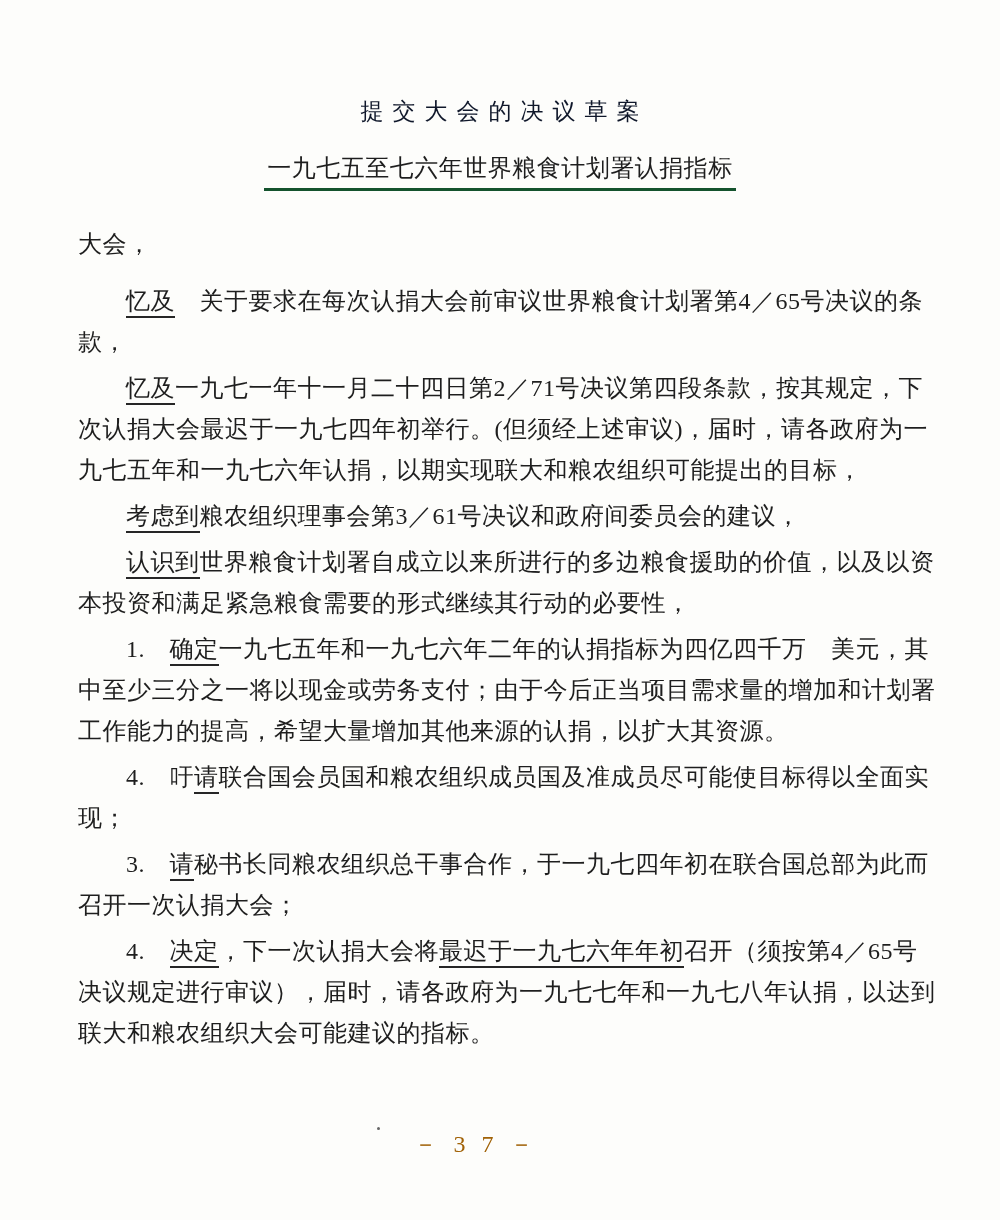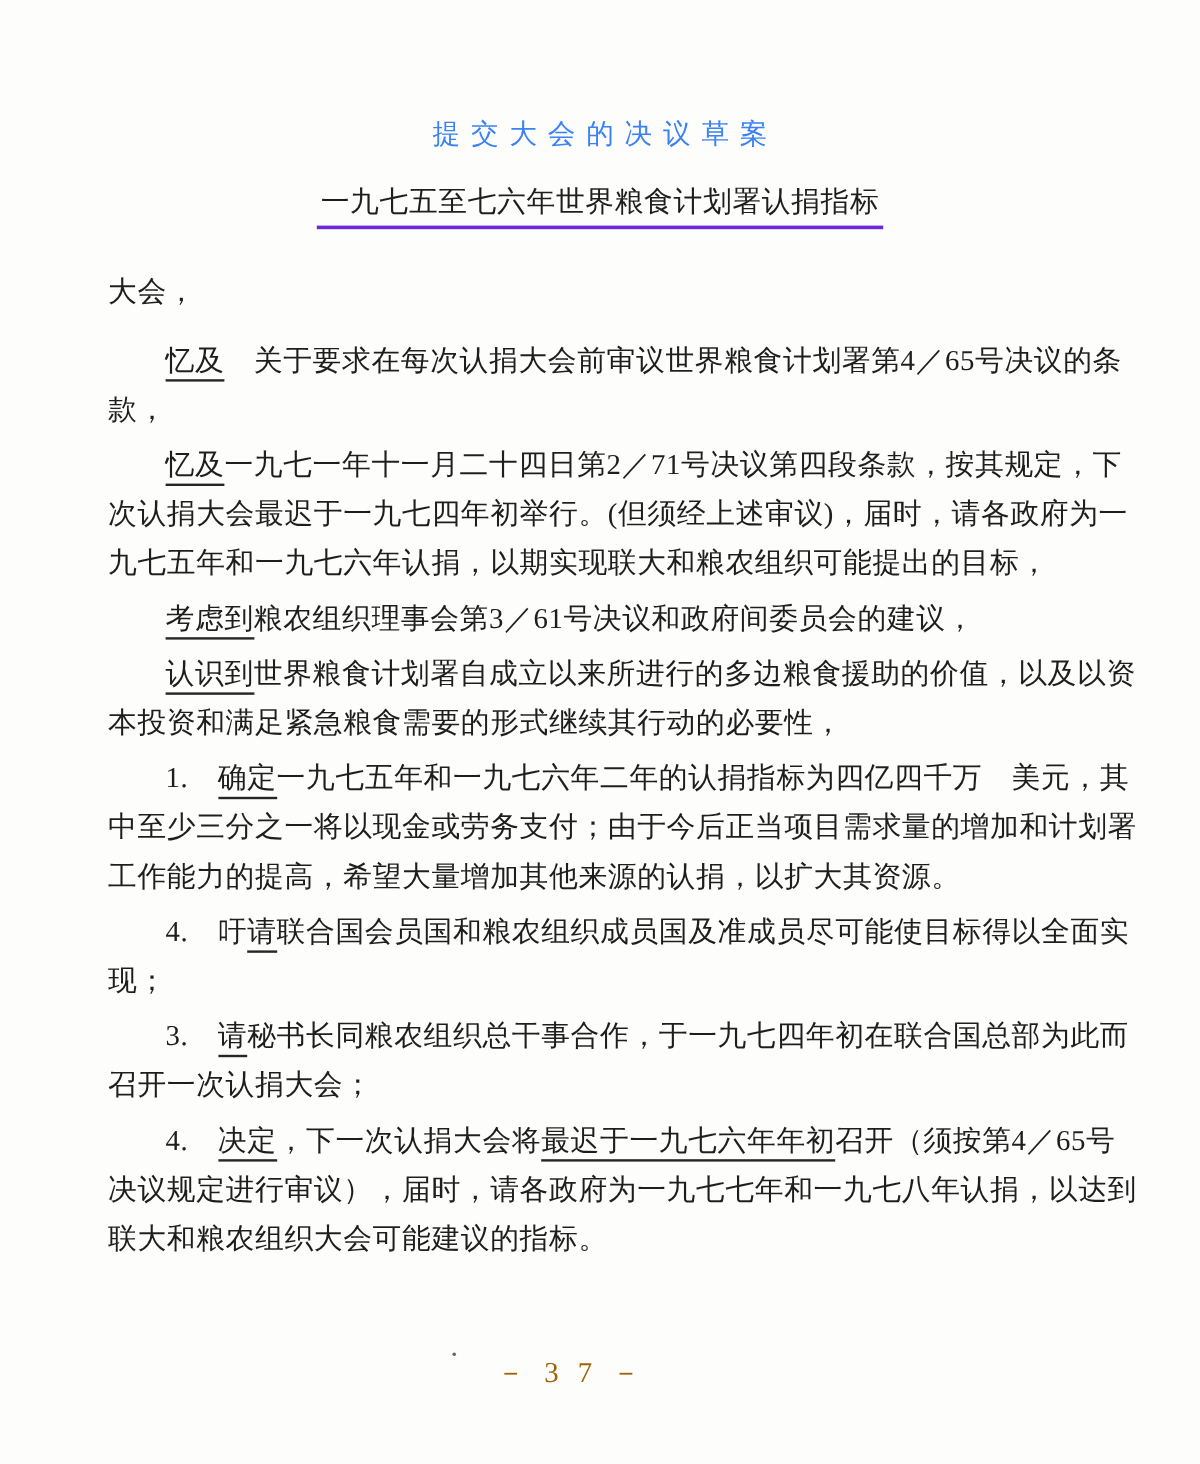--- a/index.html
+++ b/index.html
@@ -19,41 +19,41 @@
   .doc-title {
     position: absolute;
     top: 96px;
     left: 0;
     width: 100%;
     text-align: center;
     font-size: 23px;
     letter-spacing: 9px;
     text-indent: 9px;
     white-space: nowrap;
-    color: #3b82f6;
+    color: #0f172a;
   }
   .subtitle-row {
     position: absolute;
     top: 152px;
     left: 0;
     width: 100%;
     text-align: center;
   }
   .doc-subtitle {
     display: inline-block;
     font-size: 24px;
     letter-spacing: 0.5px;
     padding: 0 3px 4px 3px;
-    border-bottom: 3px solid #6d28d9;
+    border-bottom: 3px solid #14532d;
     white-space: nowrap;
   }
   .body-text {
     position: absolute;
     top: 224px;
-    left: 90px;
+    left: 78px;
     width: 858px;
     font-size: 24px;
     line-height: 41px;
     letter-spacing: 0.5px;
     text-align: left;
   }
   .body-text p {
     margin: 5px 0 0 0;
     text-indent: 48px;
   }

